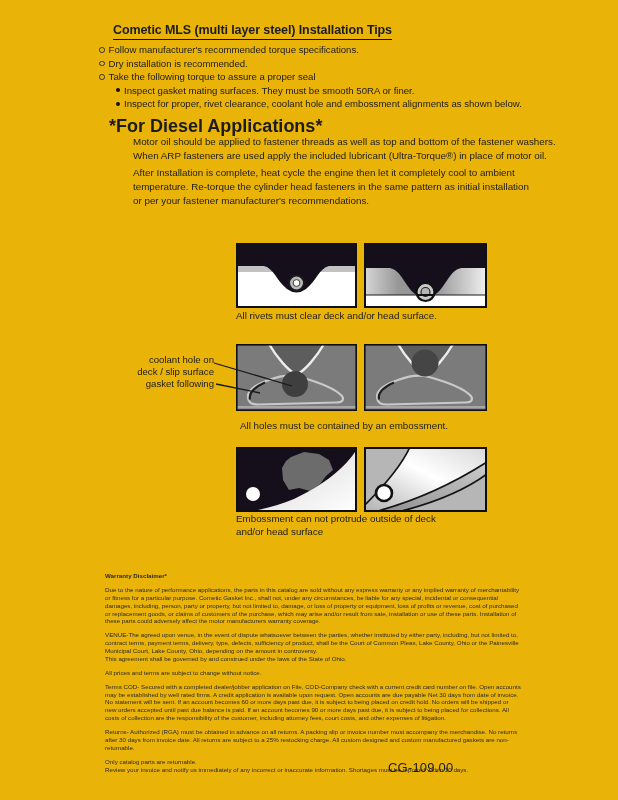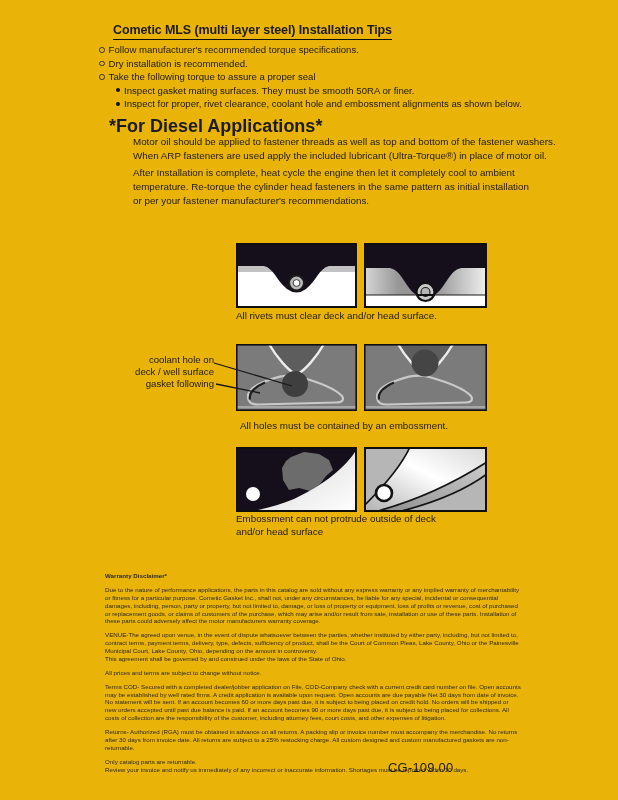--- a/index.html
+++ b/index.html
@@ -112,21 +112,21 @@
     <rect x="1" y="1" width="121" height="63" fill="none" stroke="#0f0f0f" stroke-width="2"></rect>
   </svg>
 
   <div class="abs caption nowrap" style="left:236px;top:310px;">All rivets must clear deck and/or head surface.</div>
 
   <div class="abs dlabel" style="left:236px;top:330px;width:121px;">RIGHT</div>
   <div class="abs dlabel" style="left:364px;top:330px;width:123px;">WRONG</div>
 
   <div class="abs annot" style="left:110px;top:354px;width:104px;">
     <div>coolant hole on</div>
-    <div>deck / well surface</div>
+    <div>deck / slip surface</div>
   </div>
   <div class="abs annot" style="left:110px;top:378px;width:104px;">gasket following</div>
 
   <svg class="abs" style="left:236px;top:344px;" width="121" height="67" viewBox="0 0 121 67">
     <rect x="0" y="0" width="121" height="67" fill="#7b7b7b"></rect>
     <path d="M33,0 L88,0 C80,14 69,26 60.5,31 C52,26 41,14 33,0 Z" fill="#5d5d5d"></path>
     <path d="M33,0 C41,14 52,26 60.5,31" stroke="#ececec" stroke-width="2.4" fill="none"></path>
     <path d="M88,0 C80,14 69,26 60.5,31" stroke="#ececec" stroke-width="2.4" fill="none"></path>
     <rect x="0" y="62" width="121" height="2.4" fill="#a6a6a6"></rect>
     <path d="M13,57 C9,49 17,41 33,36 C45,31.5 55,30.5 64,33 C82,38 99,45 105.5,51.5 C108.5,55 107,58.5 100,58.5 L22,60.5 C15.5,60.5 14.5,59 13,57 Z" stroke="#c9c9c9" stroke-width="2.2" fill="none"></path>

